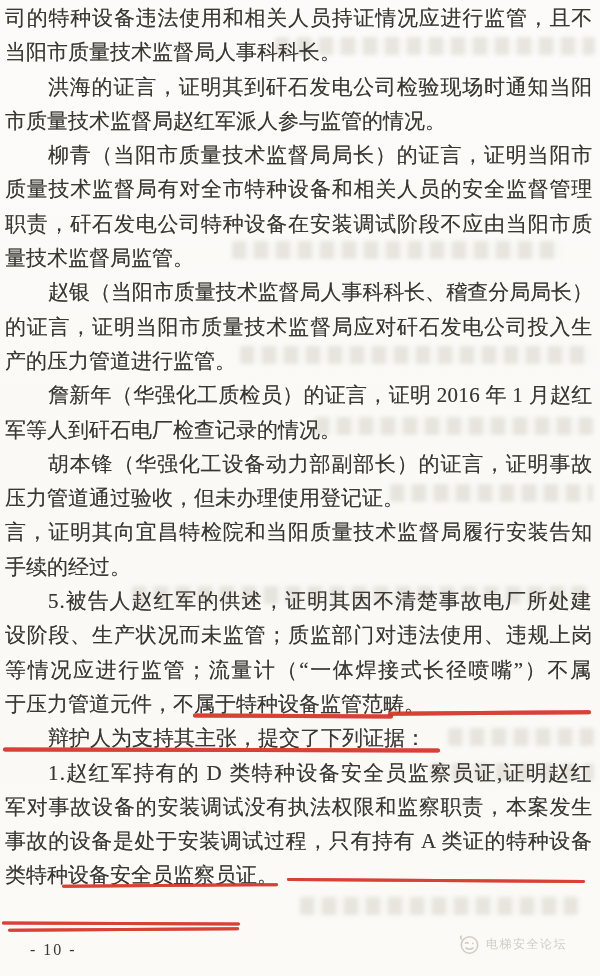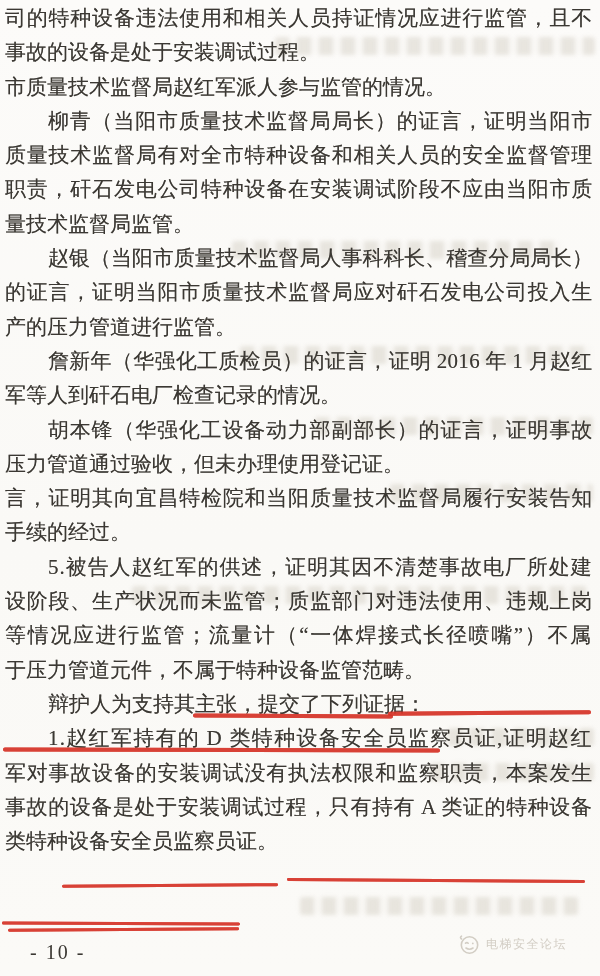--- a/index.html
+++ b/index.html
@@ -45,21 +45,21 @@
     background:repeating-linear-gradient(90deg,
       rgba(182,173,156,.50) 0px, rgba(182,173,156,.50) 14px,
       rgba(182,173,156,.06) 14px, rgba(182,173,156,.06) 22px);
     filter:blur(2px);
     border-radius:3px;
     opacity:.55;
   }
   .page-number{
     position:absolute;
     left:30px;top:941px;
-    font-size:20px;
+    font-size:16px;
     letter-spacing:2px;
     color:#3b3833;
   }
   .watermark{
     position:absolute;
     left:457px;top:932px;
     display:flex;align-items:center;gap:5px;
     color:#d2cdc4;
   }
   .watermark-text{
@@ -81,21 +81,22 @@
       <div class="smudge" style="left: 315px; top: 417px; width: 278px; height: 18px;"></div>
       <div class="smudge" style="left: 390px; top: 484px; width: 203px; height: 18px;"></div>
       <div class="smudge" style="left: 132px; top: 586px; width: 455px; height: 18px;"></div>
       <div class="smudge" style="left: 448px; top: 728px; width: 146px; height: 18px;"></div>
       <div class="smudge" style="left: 430px; top: 763px; width: 164px; height: 18px;"></div>
       <div class="smudge" style="left: 300px; top: 897px; width: 278px; height: 18px;"></div>
     </div>
 
   <div class="text-block">
       <div class="line"><span class="lt" style="letter-spacing: 0.777778px;">司的特种设备违法使用和相关人员持证情况应进行监管，且不</span></div>
-      <div class="line"><span class="lt">事故的设备是处于安装调试过程。</span></div>
+      <div class="line"><span class="lt">当阳市质量技术监督局人事科科长。</span></div>
+      <div class="line indent"><span class="lt" style="letter-spacing: 0.8px;">洪海的证言，证明其到矸石发电公司检验现场时通知当阳</span></div>
       <div class="line"><span class="lt">市质量技术监督局赵红军派人参与监管的情况。</span></div>
       <div class="line indent"><span class="lt" style="letter-spacing: 0.8px;">柳青（当阳市质量技术监督局局长）的证言，证明当阳市</span></div>
       <div class="line"><span class="lt" style="letter-spacing: 0.777778px;">质量技术监督局有对全市特种设备和相关人员的安全监督管理</span></div>
       <div class="line"><span class="lt" style="letter-spacing: 0.777778px;">职责，矸石发电公司特种设备在安装调试阶段不应由当阳市质</span></div>
       <div class="line"><span class="lt">量技术监督局监管。</span></div>
       <div class="line indent"><span class="lt" style="letter-spacing: -0.0384615px;">赵银（当阳市质量技术监督局人事科科长、稽查分局局长）</span></div>
       <div class="line"><span class="lt" style="letter-spacing: 0.777778px;">的证言，证明当阳市质量技术监督局应对矸石发电公司投入生</span></div>
       <div class="line"><span class="lt">产的压力管道进行监管。</span></div>
       <div class="line indent"><span class="lt" style="letter-spacing: 0.290323px;">詹新年（华强化工质检员）的证言，证明 2016 年 1 月赵红</span></div>
       <div class="line"><span class="lt">军等人到矸石电厂检查记录的情况。</span></div>

